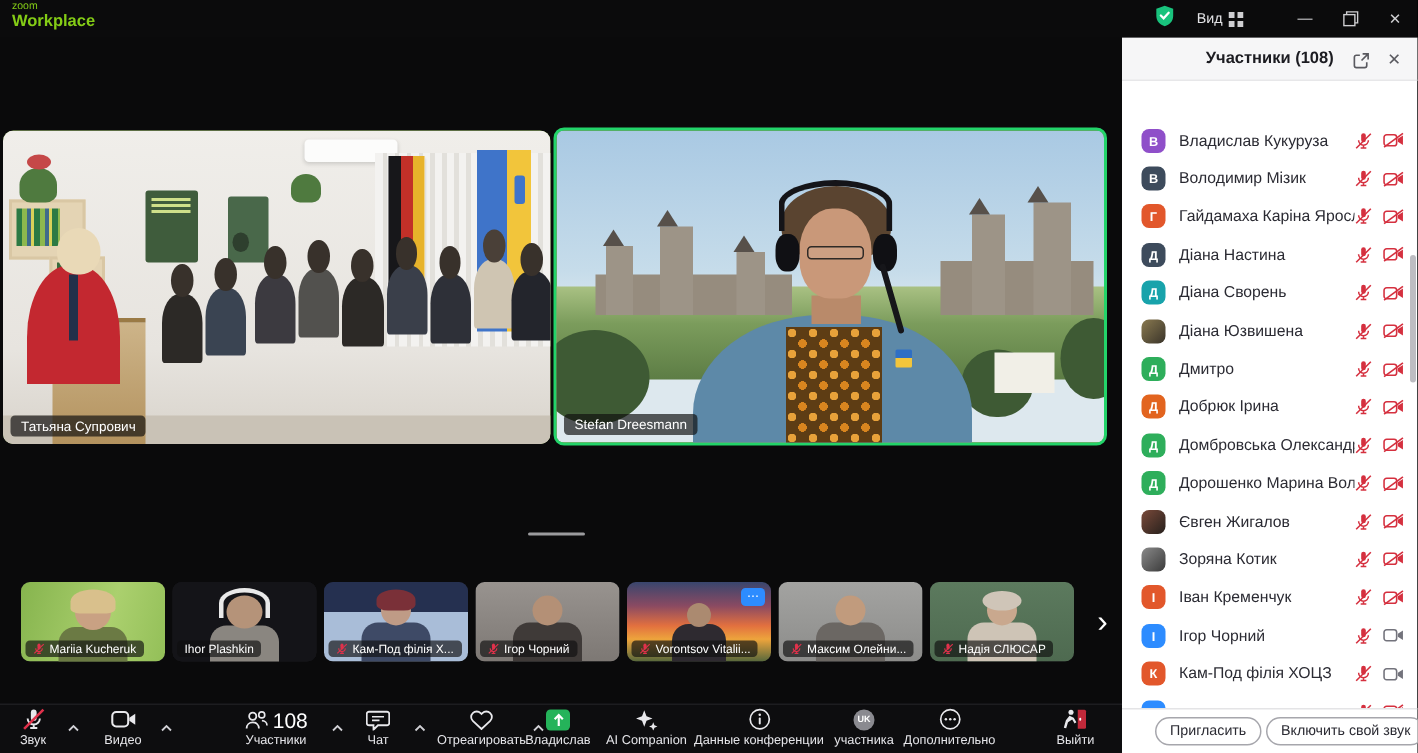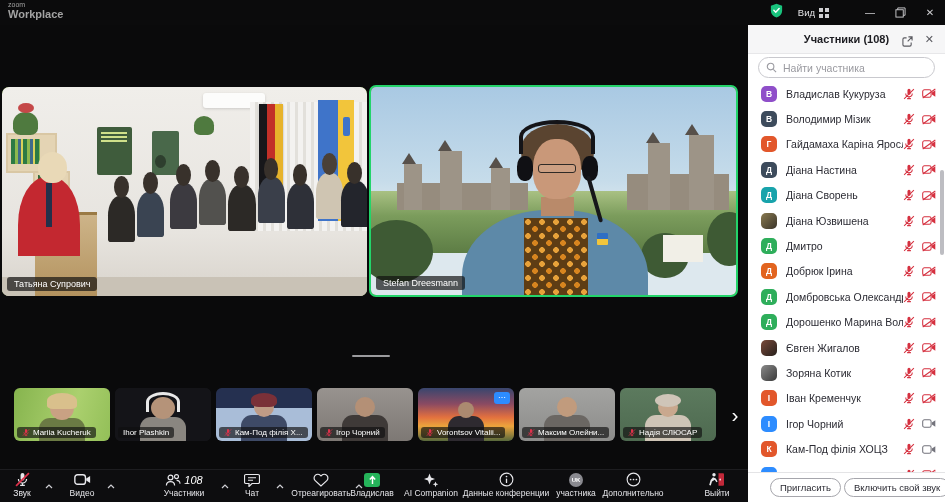--- a/index.html
+++ b/index.html
@@ -2,21 +2,21 @@
 <html><head>
 <meta charset="utf-8">
 <style>
   * { margin:0; padding:0; box-sizing:border-box; }
   html,body { width:945px; height:502px; overflow:hidden; background:#000;
     font-family:"Liberation Sans", sans-serif; }
   .app { position:relative; width:945px; height:502px; background:#0a0a0b; }
 
   
   .titlebar { position:absolute; left:0; top:0; width:945px; height:25px; background:#0b0b0c; z-index:30; }
-  .brand { position:absolute; left:8px; top:1px; color:#a3a3a3; line-height:1; }
+  .brand { position:absolute; left:8px; top:1px; color:#84cc16; line-height:1; }
   .brand .b-top { font-size:7px; display:block; }
   .brand .b-bot { font-size:11px; font-weight:bold; display:block; margin-top:1px; }
   .tb-right { position:absolute; right:0; top:0; height:25px; display:flex; align-items:center; }
   .shield { margin-right:14px; }
   .view-btn { display:flex; align-items:center; gap:4px; color:#e3e3e6; font-size:9.5px; margin-right:26px; cursor:default; }
   .winctl { width:30px; height:25px; display:flex; align-items:center; justify-content:center; color:#cfcfd2; font-size:10px; }
 
   
   .stage { position:absolute; left:0; top:25px; width:748px; height:477px; background:#0a0a0b; }
 
@@ -130,21 +130,21 @@
   .f7 .fs-head::before { content:""; position:absolute; left:-3px; top:-3px; right:-3px; height:13px; background:#cfc5b8; border-radius:50%; z-index:-1; }
   .f7 .fs-torso { background:#cec4b6; }
   .fs-next { position:absolute; left:726px; top:378px; width:18px; height:26px; color:#fff; font-size:21px; line-height:24px; text-align:center; }
 
   
   .toolbar { position:absolute; left:0; bottom:0; width:748px; height:33px; background:#0d0d0f; border-top:1px solid #1d1d20; }
   .tb-item { position:absolute; top:2px; height:30px; display:flex; flex-direction:column; align-items:center; }
   .tb-label { color:#e6e6ea; font-size:8.5px; white-space:nowrap; margin-top:1px; }
   .tb-ic { height:15px; display:flex; align-items:center; justify-content:center; }
   .tb-caret { position:absolute; top:3px; right:-9px; }
-  .pcount { color:#fff; font-size:11px; margin-left:3px;font-style:italic; }
+  .pcount { color:#fff; font-size:14px; margin-left:3px; }
   .share-chip { width:16px; height:14px; background:#25b35a; border-radius:3px; display:flex; align-items:center; justify-content:center; }
   .lang-chip { width:14px; height:14px; background:#8a8a90; border-radius:50%; color:#fff; font-size:6px; font-weight:bold; display:flex; align-items:center; justify-content:center; }
 
   
   .panel { position:absolute; left:748px; top:25px; width:197px; height:477px; background:#fff; z-index:20; }
   .p-head { position:absolute; left:0; top:0; width:100%; height:29px; background:#f6f6f7; border-bottom:1px solid #e7e7e9;
     display:flex; align-items:center; justify-content:center; }
   .p-title { font-size:11px; font-weight:bold; color:#1c1c21; }
   .p-head-ic { position:absolute; top:8px; color:#5a5a60; }
   .ic-pop { right:32px; } .ic-close { right:11px; font-size:11px; }
@@ -488,27 +488,20 @@
 
   <div class="panel">
     <div class="p-head">
       <span class="p-title">Участники (108)</span>
       <span class="p-head-ic ic-pop"><svg width="11" height="11" viewBox="0 0 12 12">
             <path d="M5 2H2.5A1.5 1.5 0 0 0 1 3.5v6A1.5 1.5 0 0 0 2.5 11h6A1.5 1.5 0 0 0 10 9.5V7" fill="none" stroke="#5a5a60" stroke-width="1.2"></path>
             <path d="M7 1h4v4M11 1 6.2 5.8" fill="none" stroke="#5a5a60" stroke-width="1.2"></path>
           </svg></span>
       <span class="p-head-ic ic-close">✕</span>
     </div>
-    <div class="p-search">
-      <svg width="11" height="11" viewBox="0 0 12 12">
-          <circle cx="5" cy="5" r="3.6" fill="none" stroke="#9a9aa0" stroke-width="1.2"></circle>
-          <line x1="8" y1="8" x2="11" y2="11" stroke="#9a9aa0" stroke-width="1.2"></line>
-        </svg>
-      <input type="text" placeholder="Найти участника" style="">
-    </div>
 
     <div class="p-list">
         <div class="p-row" data-cam="off" data-mic="muted">
         <span class="avatar" style="background: rgb(143, 79, 201);">
             <span>В</span>
           </span>
         <span class="p-name">Владислав Кукуруза</span>
         <span class="p-icons">
           <svg class="micsvg" width="12" height="12" viewBox="0 0 14 14">
               <rect x="5.2" y="1" width="3.6" height="7" rx="1.8" fill="currentColor"></rect>

